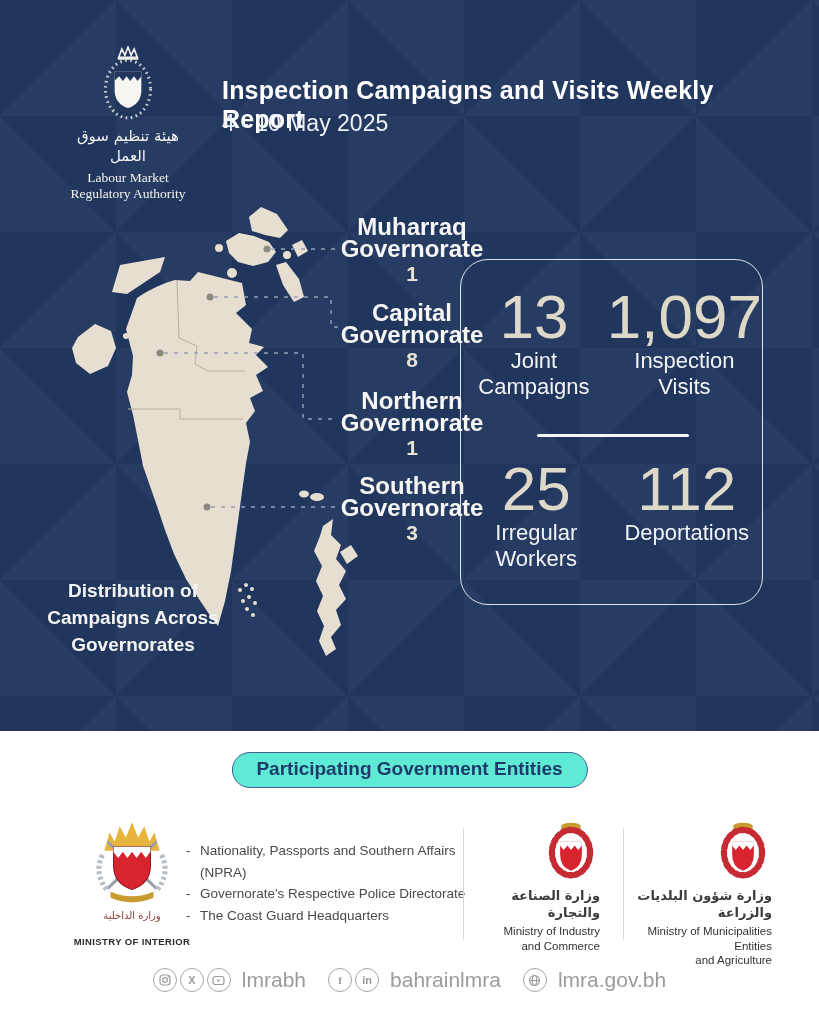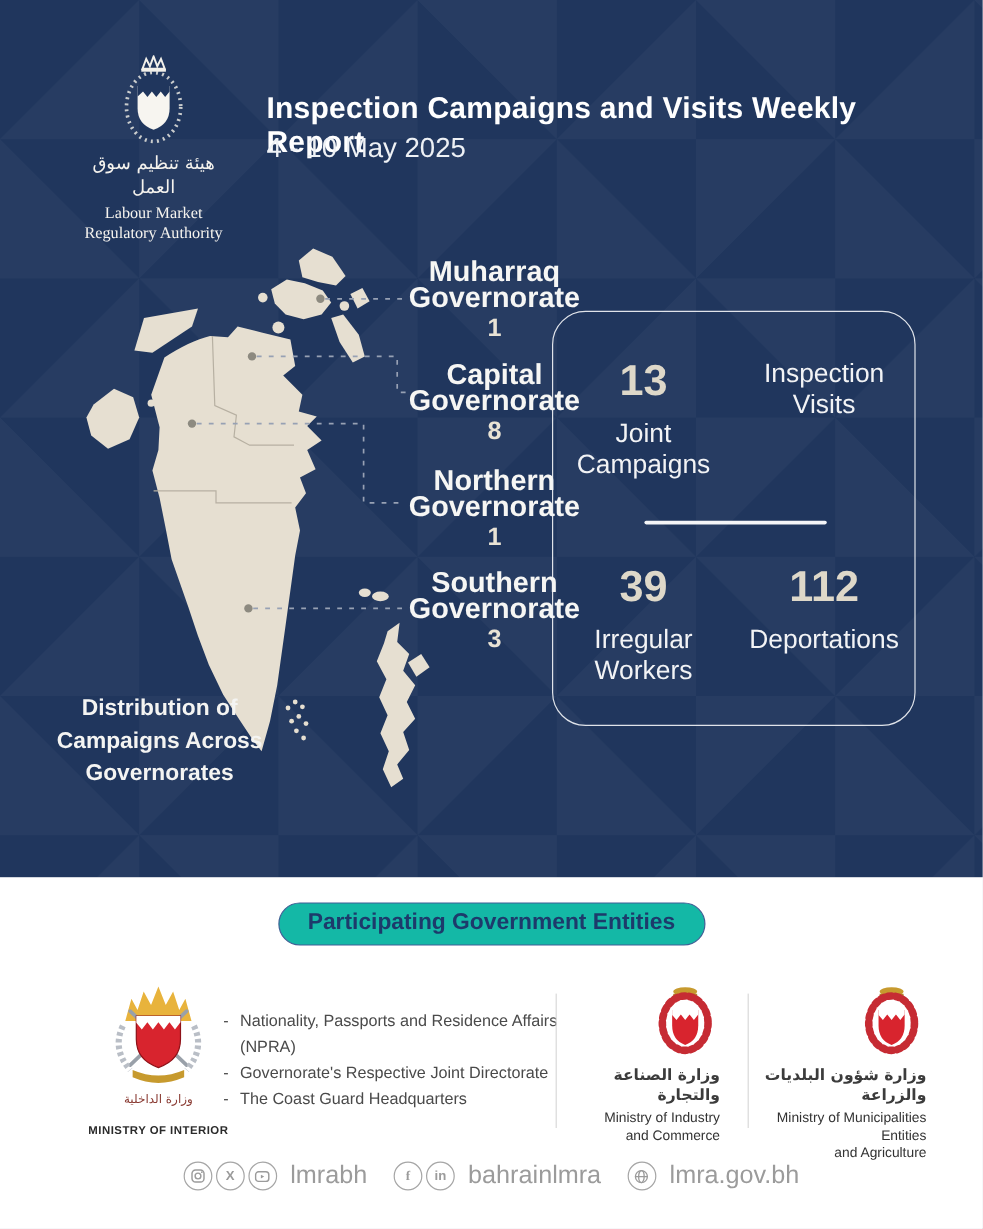--- a/index.html
+++ b/index.html
@@ -33,30 +33,30 @@
   .gov-label .gl-line { font-size:24px; font-weight:600; line-height:21.5px; }
   .gov-label .gl-count { font-size:21px; font-weight:800; line-height:25px; margin-top:2px; color:#e9e3d5; }
   .map-caption { position:absolute; left:38px; top:577px; width:190px; text-align:center;
     color:#f4f4f2; font-size:19px; font-weight:600; line-height:27px; }
 
   
   .stats-panel { position:absolute; left:460px; top:259px; width:303px; height:346px;
     border:1.6px solid rgba(240,242,245,.92); border-radius:28px; }
   .stats-row { position:absolute; left:0; width:100%; display:flex; }
   .stats-row .cell { flex:1; text-align:center; }
-  .stat-value { font-size:36px; font-weight:700; color:#ded8c9; line-height:50px; }
+  .stat-value { font-size:62px; font-weight:400; color:#ded8c9; line-height:50px; }
   .stat-label { font-size:22px; font-weight:400; color:#f2f3f5; line-height:26px; margin-top:6px; padding:0 6px; }
   .row1 { top:32px; }
   .row2 { top:204px; }
   .stats-divider { position:absolute; left:76px; top:174px; width:152px; height:2.5px; background:#f4f5f7; border-radius:2px; }
 
   
   .entities-pill { position:absolute; left:50%; top:752px; transform:translateX(-50%);
     border:1.8px solid #3f5f95; border-radius:22px; padding:5px 24px 7px;
-    color:#1d3a6b; font-size:19px; font-weight:700; background:#14b8a6; white-space:nowrap; }
+    color:#1d3a6b; font-size:19px; font-weight:700; background:#5eead4; white-space:nowrap; }
 
   .moi-block { position:absolute; left:72px; top:818px; width:120px; text-align:center; }
   .moi-arabic { font-family:"DejaVu Sans", sans-serif; font-size:10px; color:#8a3b33; line-height:12px; margin-top:2px; }
   .moi-name { font-size:9.5px; font-weight:800; letter-spacing:.4px; color:#2b2b2b; margin-top:14px; }
 
   .moi-list { position:absolute; left:186px; top:840px; width:280px; color:#4a4a4a; font-size:13.5px; line-height:21.5px; }
   .moi-list .li { display:flex; }
   .moi-list .dash { width:14px; flex:none; }
 
   .v-divider { position:absolute; top:828px; width:1px; height:112px; background:#d9d9d9; }
@@ -183,27 +183,28 @@
 
     <div class="map-caption">Distribution of Campaigns Across Governorates</div>
 
     <div class="stats-panel">
       <div class="stats-row row1">
         <div class="cell">
           <div class="stat-value">13</div>
           <div class="stat-label">Joint Campaigns</div>
         </div>
         <div class="cell">
+          <div class="stat-value">1,097</div>
           <div class="stat-label">Inspection Visits</div>
         </div>
       </div>
       <div class="stats-divider"></div>
       <div class="stats-row row2">
         <div class="cell">
-          <div class="stat-value">39</div>
+          <div class="stat-value">25</div>
           <div class="stat-label">Irregular Workers</div>
         </div>
         <div class="cell">
           <div class="stat-value">112</div>
           <div class="stat-label">Deportations</div>
         </div>
       </div>
     </div>
   </div>
 
@@ -222,25 +223,25 @@
       <path d="M27,28 H63 V33 L58.5,39 L54,33 L49.5,39 L45,33 L40.5,39 L36,33 L31.5,39 L27,33.5 Z" fill="#ffffff"></path>
       <path d="M24,72 Q45,81 66,72 L66,78 Q45,87 24,78 Z" fill="#c79a2e"></path>
     </svg>
     <div class="moi-arabic">وزارة الداخلية</div>
     <div class="moi-name">MINISTRY OF INTERIOR</div>
   </div>
 
   <div class="moi-list">
     <div class="li">
         <span class="dash">-</span>
-        <span>Nationality, Passports and Residence Affairs (NPRA)</span>
+        <span>Nationality, Passports and Southern Affairs (NPRA)</span>
       </div>
     <div class="li">
         <span class="dash">-</span>
-        <span>Governorate's Respective Joint Directorate</span>
+        <span>Governorate's Respective Police Directorate</span>
       </div>
     <div class="li">
         <span class="dash">-</span>
         <span>The Coast Guard Headquarters</span>
       </div>
   </div>
 
   <div class="v-divider vd1"></div>
   <div class="v-divider vd2"></div>
 

